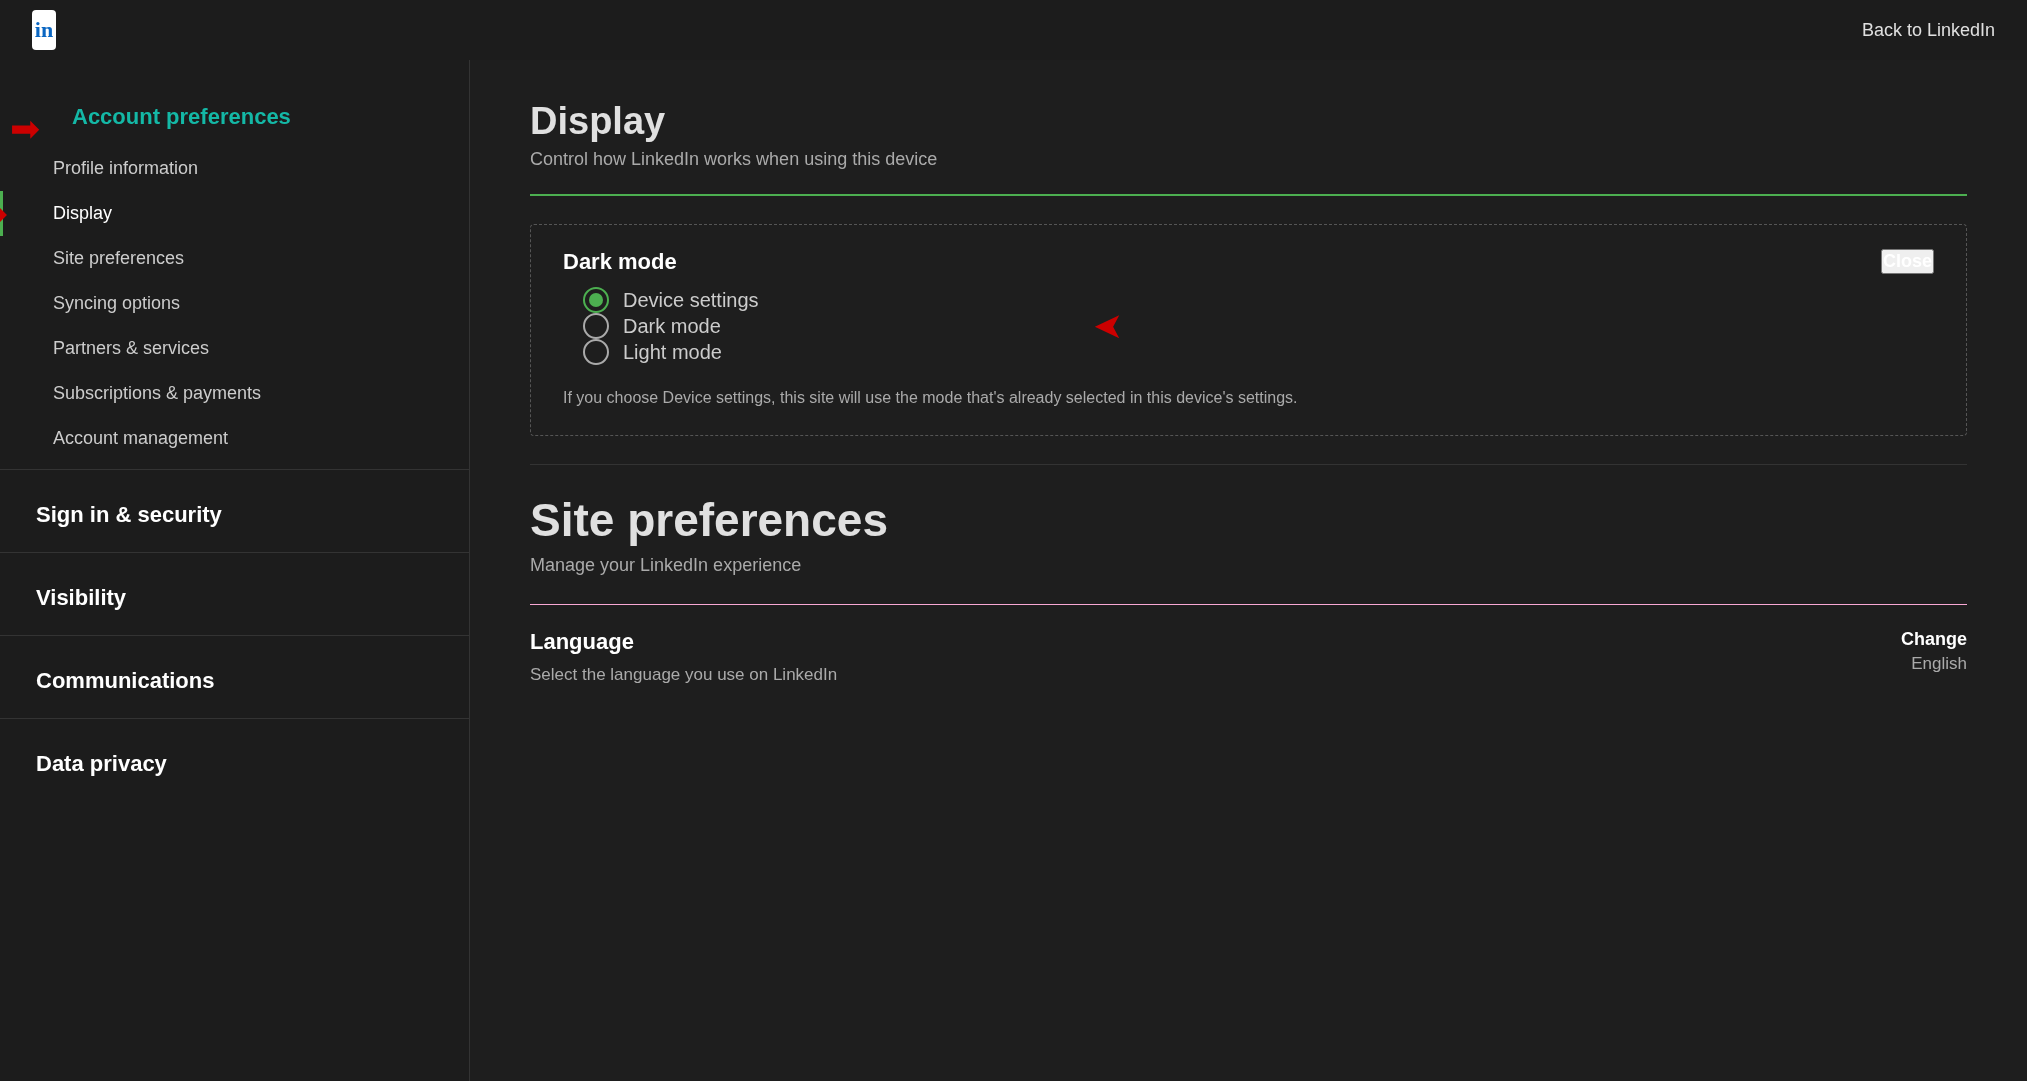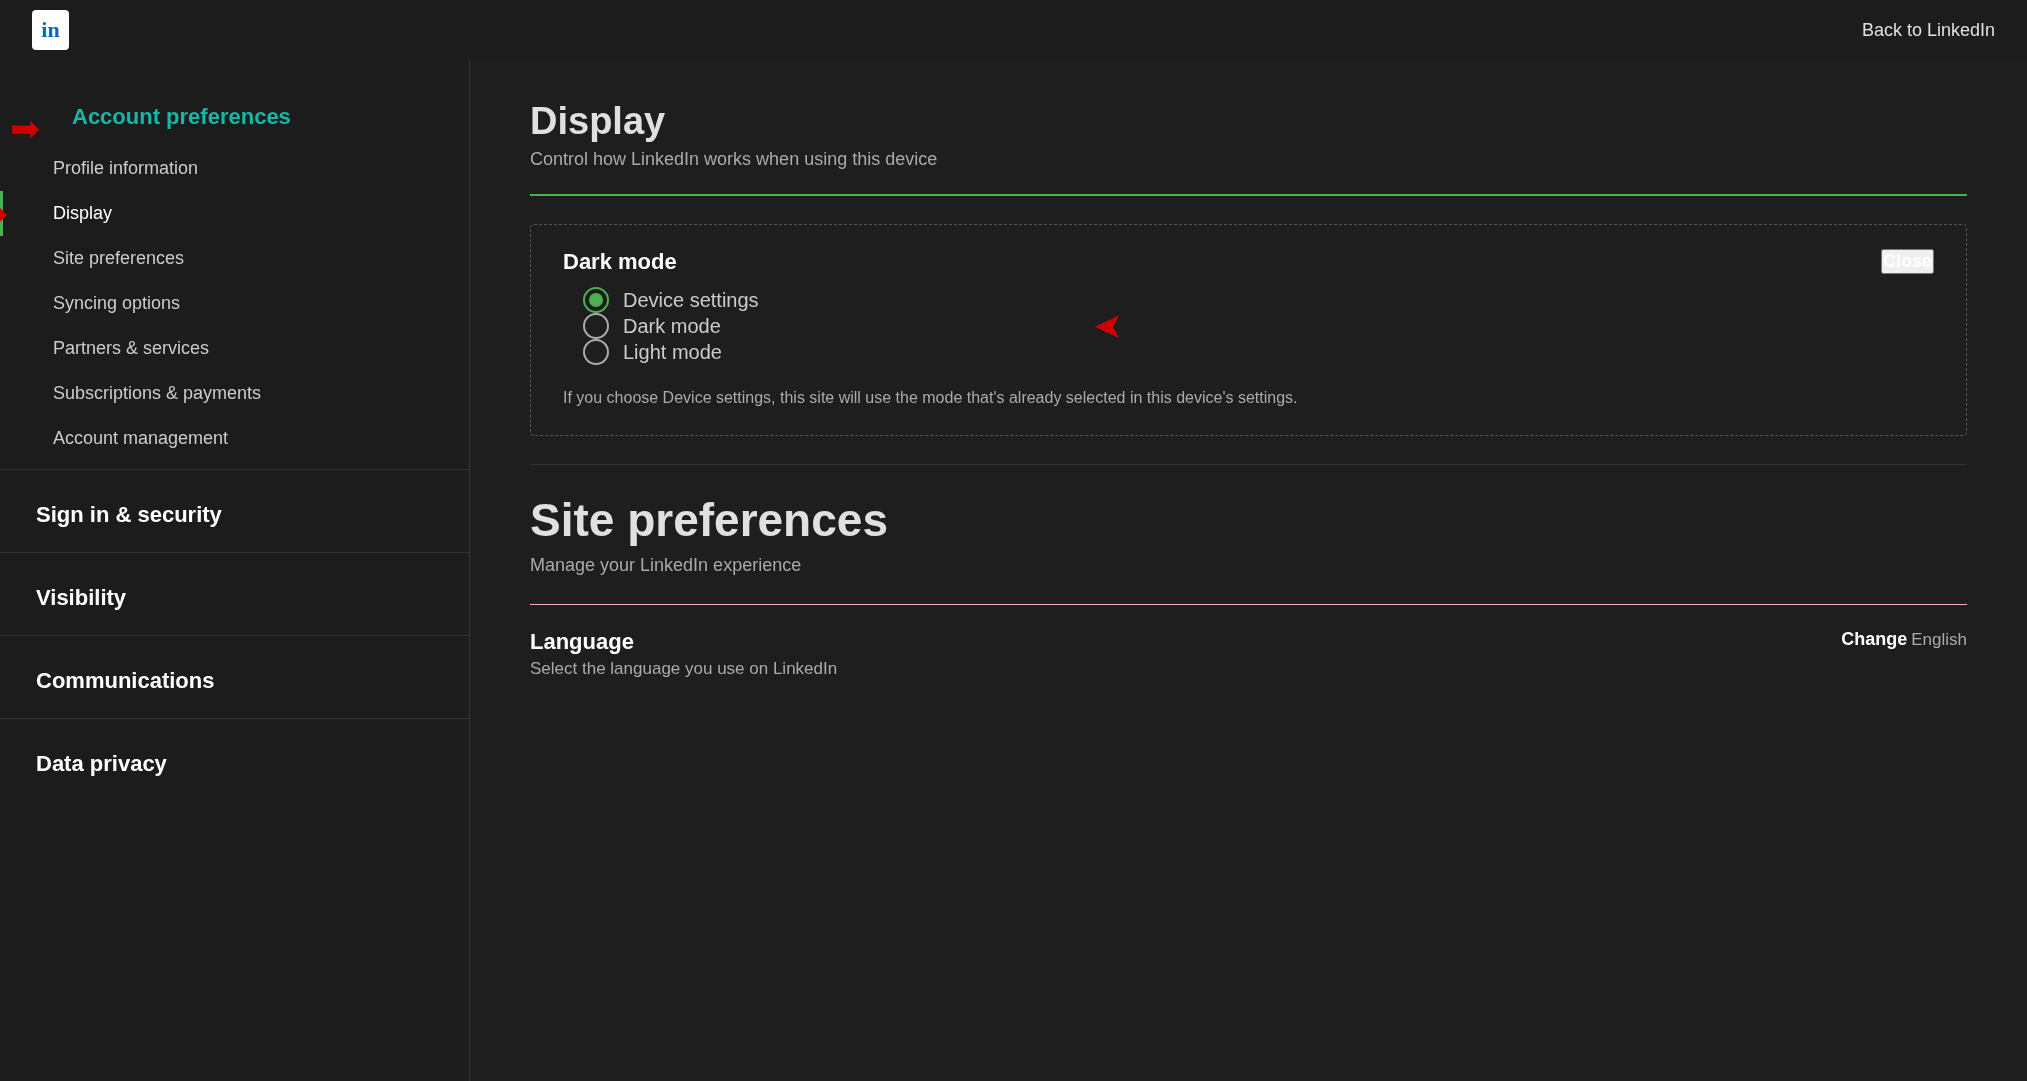--- a/index.html
+++ b/index.html
@@ -22,21 +22,21 @@
       justify-content: space-between;
       padding: 0 32px;
       position: fixed;
       top: 0;
       left: 0;
       right: 0;
       z-index: 100;
     }
 
     .linkedin-logo {
-      width: 37px;
+      width: 24px;
       height: 40px;
       background: #fff;
       display: flex;
       align-items: center;
       justify-content: center;
       font-size: 22px;
       font-weight: 900;
       color: #0a66c2;
       font-family: Georgia, serif;
       border-radius: 4px;
@@ -251,26 +251,26 @@
 
     .setting-row-title {
       font-size: 22px;
       font-weight: 700;
       color: #fff;
     }
 
     .setting-row-desc {
       font-size: 17px;
       color: #aaa;
-      margin-top: 4px;
+      margin-top: 10px;
     }
 
     .setting-row-action {
       display: flex;
-      flex-direction: row;
+      flex-direction: column;
       align-items: flex-end;
       gap: 4px;
     }
 
     .btn-change {
       font-size: 18px;
       font-weight: 700;
       color: #fff;
       background: none;
       border: none;

